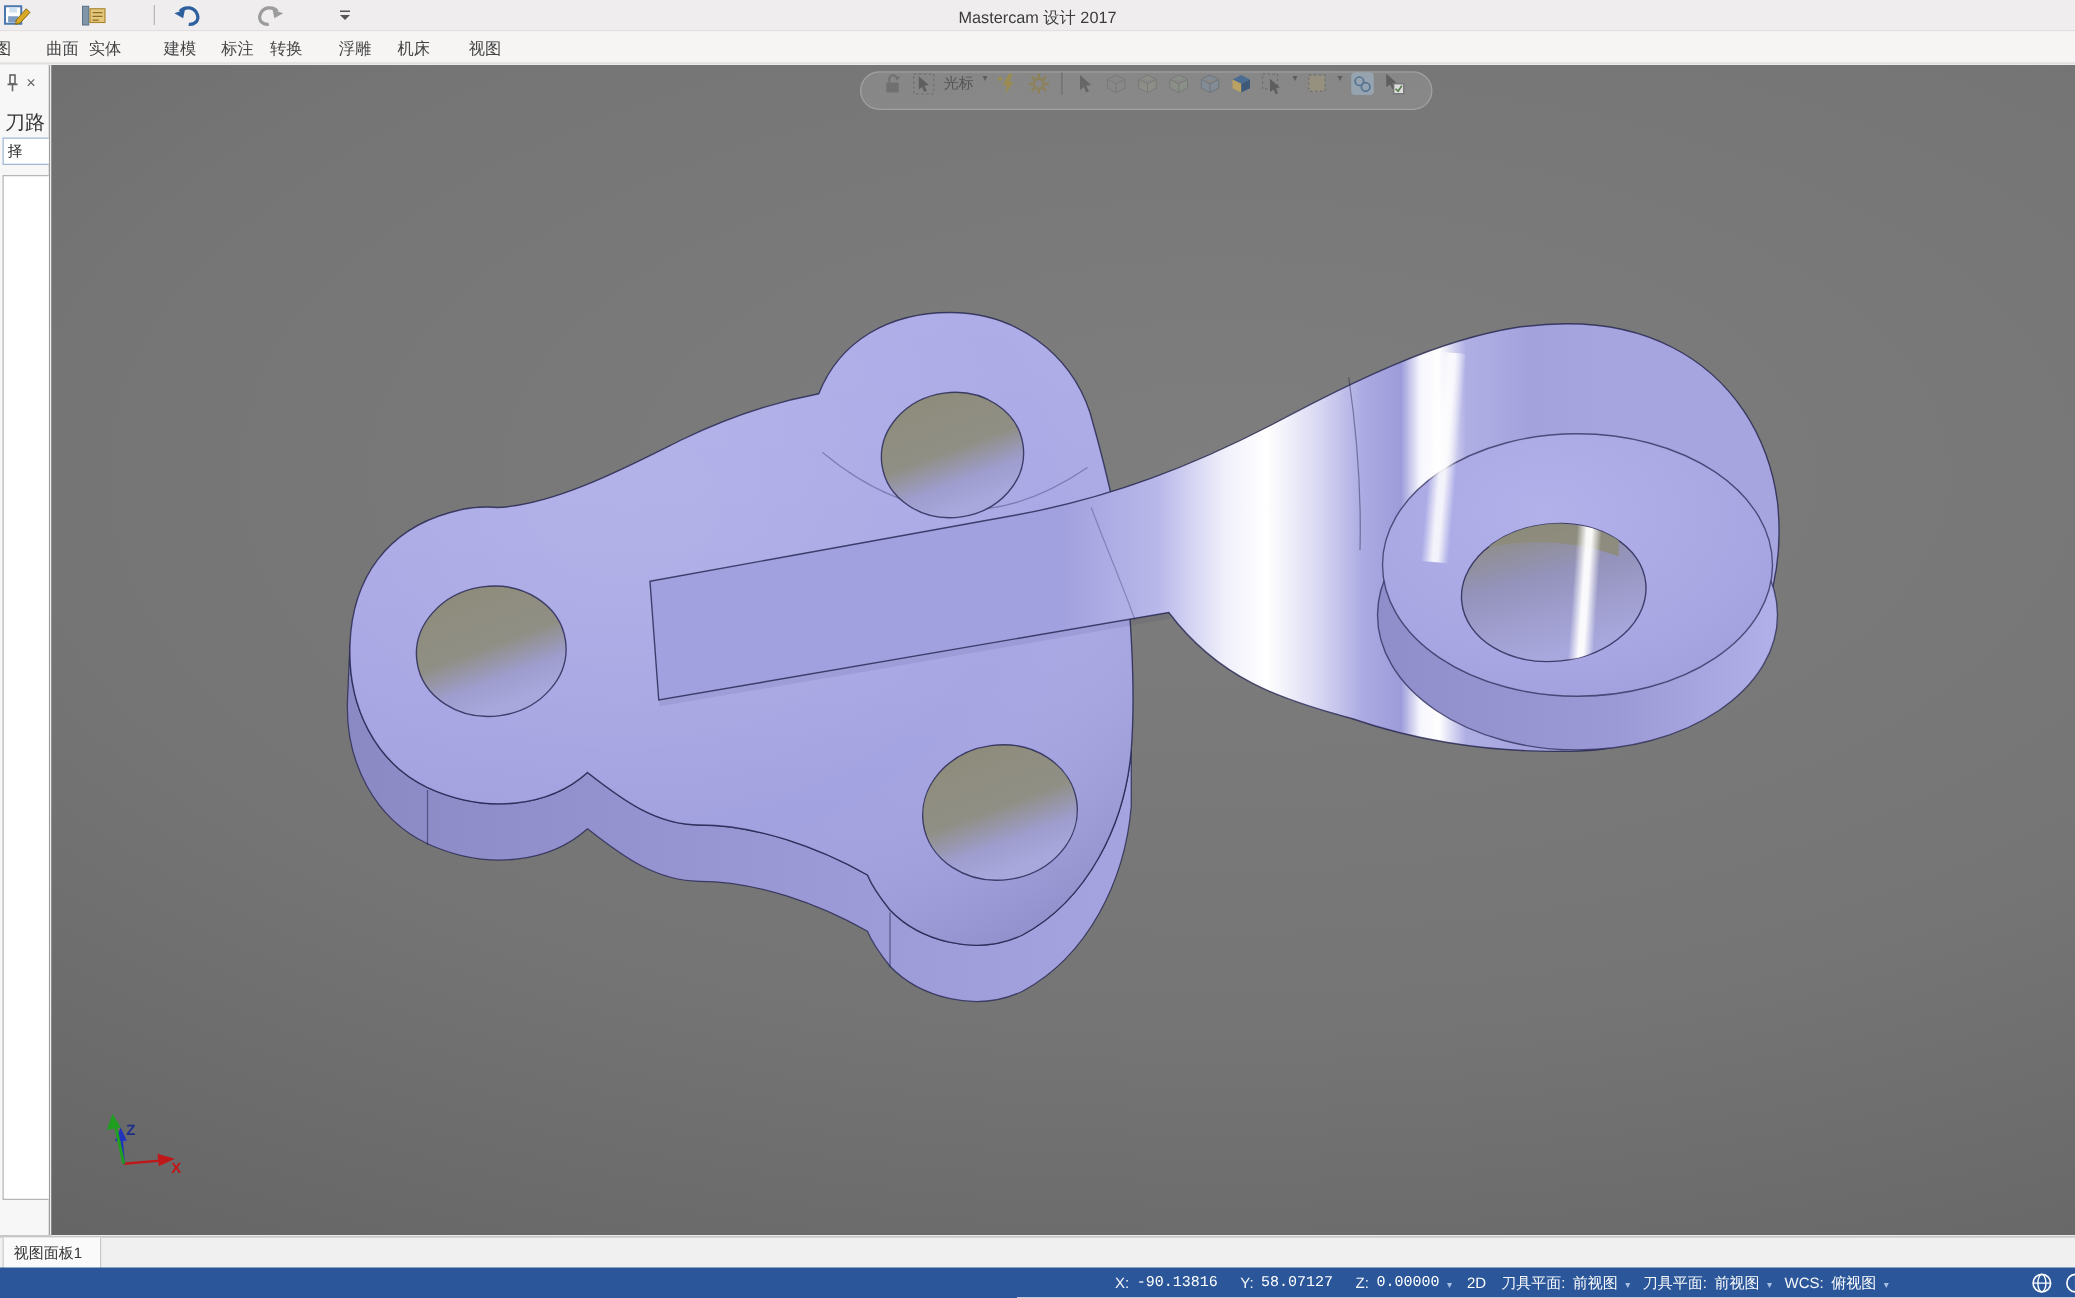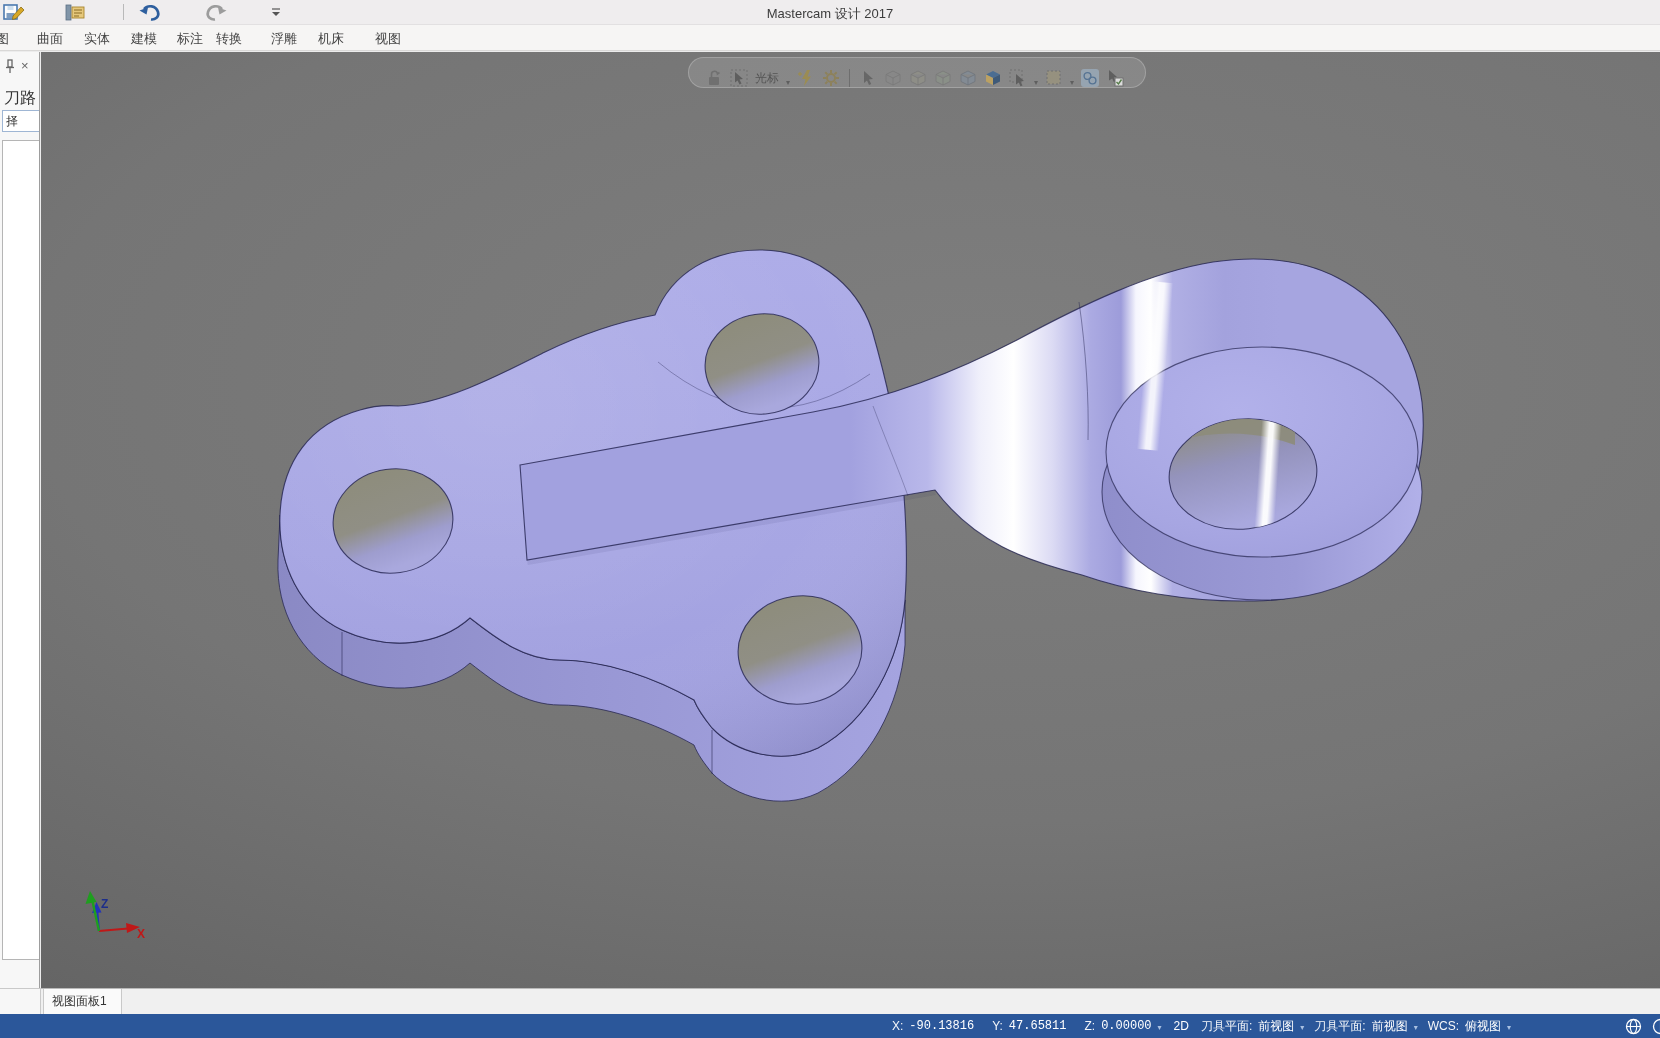--- a/index.html
+++ b/index.html
@@ -33,30 +33,30 @@
     border:1px solid #b5b5b5; background:#ffffff; }
 
   
   .viewport { position:absolute; left:41px; top:52px; width:1619px; height:936px;
     background:radial-gradient(130% 105% at 58% 35%, #7e7e7e 0%, #757575 45%, #646464 78%, #4e4e4e 112%); }
   .viewport svg.scene { position:absolute; left:0; top:0; width:100%; height:100%; }
 
   
   .selbar { position:absolute; left:647px; top:5px; width:458px; height:31px;
     background:rgba(210,210,210,0.18); border:1px solid rgba(255,255,255,0.22);
-    border-radius:16px; display:flex; align-items:flex-end; padding:0 16px;
+    border-radius:16px; display:flex; align-items:flex-start; padding:0 16px;
     gap:7px; }
   .selbar .ico { width:18px; height:18px; flex:0 0 auto; opacity:.8; display:block; }
   .selbar .lbl { font-size:12px; color:#4c4c4c; opacity:.85; white-space:nowrap; }
   .selbar .caret { font-size:8px; color:#555; opacity:.8; }
   .selbar .vsep { width:1px; height:18px; background:rgba(80,80,80,.45); margin:0 2px; }
   .selbar .hl { background:rgba(170,200,230,.55); border-radius:3px; }
 
   
-  .bottombar { position:absolute; left:0; top:988px; width:100%; height:26px; display:flex; }
+  .bottombar { position:absolute; left:0; top:988px; width:100%; height:26px; display:flex;flex-direction:column; }
   .panel-foot { width:41px; background:#f7f7f7; border-right:1px solid #c9c9c9; border-top:1px solid #c9c9c9; }
   .tabstrip { flex:1; background:#f0f0f0; border-top:1px solid #b9b9b9; position:relative; }
   .view-tab { position:absolute; left:2px; top:0; height:25px; padding:4px 14px 0 8px;
     background:#fafafa; border-right:1px solid #c9c9c9; border-left:1px solid #c9c9c9;
     font-size:12px; color:#333; }
 
   
   .statusbar { position:absolute; left:0; top:1014px; width:100%; height:24px;
     background:#2b579a; color:#fff; font-size:12px; display:flex; align-items:center;
     overflow:hidden; }
@@ -111,21 +111,21 @@
           <polygon points="2,9 10,9 6,13" fill="#555"></polygon>
         </svg>
       </span>
     </div>
     <div class="app-title">Mastercam 设计 2017</div>
   </div>
 
   <div class="menubar">
     <span class="mtab" style="left:-4px">图</span>
     <span class="mtab" style="left:37px">曲面</span>
-    <span class="mtab" style="left:84px">实体</span>
+    <span class="mtab" style="left:71px">实体</span>
     <span class="mtab" style="left:131px">建模</span>
     <span class="mtab" style="left:177px">标注</span>
     <span class="mtab" style="left:216px">转换</span>
     <span class="mtab" style="left:271px">浮雕</span>
     <span class="mtab" style="left:318px">机床</span>
     <span class="mtab" style="left:375px">视图</span>
   </div>
 
   <div class="panel">
     <div class="panel-head">
@@ -348,21 +348,21 @@
 
   <div class="statusbar">
     <div class="sb-group">
       <span class="sb-item">
         <span class="sb-label">X:</span>
         <span class="sb-val">-90.13816</span>
       </span>
       <span class="sb-gap"></span>
       <span class="sb-item">
         <span class="sb-label">Y:</span>
-        <span class="sb-val">47.65811</span>
+        <span class="sb-val">58.07127</span>
       </span>
       <span class="sb-gap"></span>
       <span class="sb-item">
         <span class="sb-label">Z:</span>
         <span class="sb-val">0.00000</span>
         <span class="sb-caret">▾</span>
       </span>
       <span class="sb-gap" style="width:8px"></span>
       <span class="sb-item">2D</span>
       <span class="sb-gap" style="width:12px"></span>

